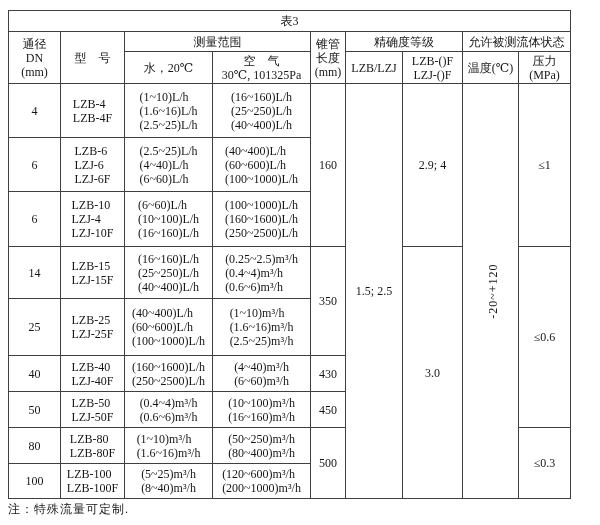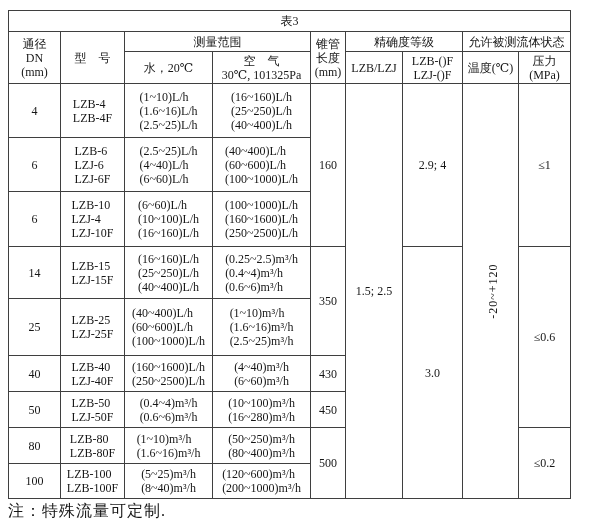--- a/index.html
+++ b/index.html
@@ -31,21 +31,21 @@
   tr.rh1{height:20px}
   tr.rh2{height:32px}
   tr.r54{height:54px}
   tr.r55{height:55px}
   tr.r52{height:52px}
   tr.r57{height:57px}
   tr.r36{height:36px}
   tr.r35{height:35px}
   .footnote{
     position:absolute;left:8px;top:501px;
-    font-size:16px;letter-spacing:1px;
+    font-size:12px;letter-spacing:1px;
   }
 </style>
 </head>
 <body>
 
 <div class="page">
 
   <table class="spec">
     <colgroup>
       <col style="width:52px">
@@ -170,34 +170,34 @@
       <td>430</td>
     </tr>
 
     <tr class="r36">
       <td>50</td>
       <td><span class="blk">LZB-50
 LZJ-50F</span></td>
       <td><span class="blk">(0.4~4)m³/h
 (0.6~6)m³/h</span></td>
       <td><span class="blk">(10~100)m³/h
-(16~280)m³/h</span></td>
+(16~160)m³/h</span></td>
       <td>450</td>
     </tr>
 
     <tr class="r36">
       <td>80</td>
       <td><span class="blk">LZB-80
 LZB-80F</span></td>
       <td><span class="blk">(1~10)m³/h
 (1.6~16)m³/h</span></td>
       <td><span class="blk">(50~250)m³/h
 (80~400)m³/h</span></td>
       <td rowspan="2">500</td>
-      <td rowspan="2">≤0.2</td>
+      <td rowspan="2">≤0.3</td>
     </tr>
 
     <tr class="r35">
       <td>100</td>
       <td><span class="blk">LZB-100
 LZB-100F</span></td>
       <td><span class="blk">(5~25)m³/h
 (8~40)m³/h</span></td>
       <td><span class="blk">(120~600)m³/h
 (200~1000)m³/h</span></td>

